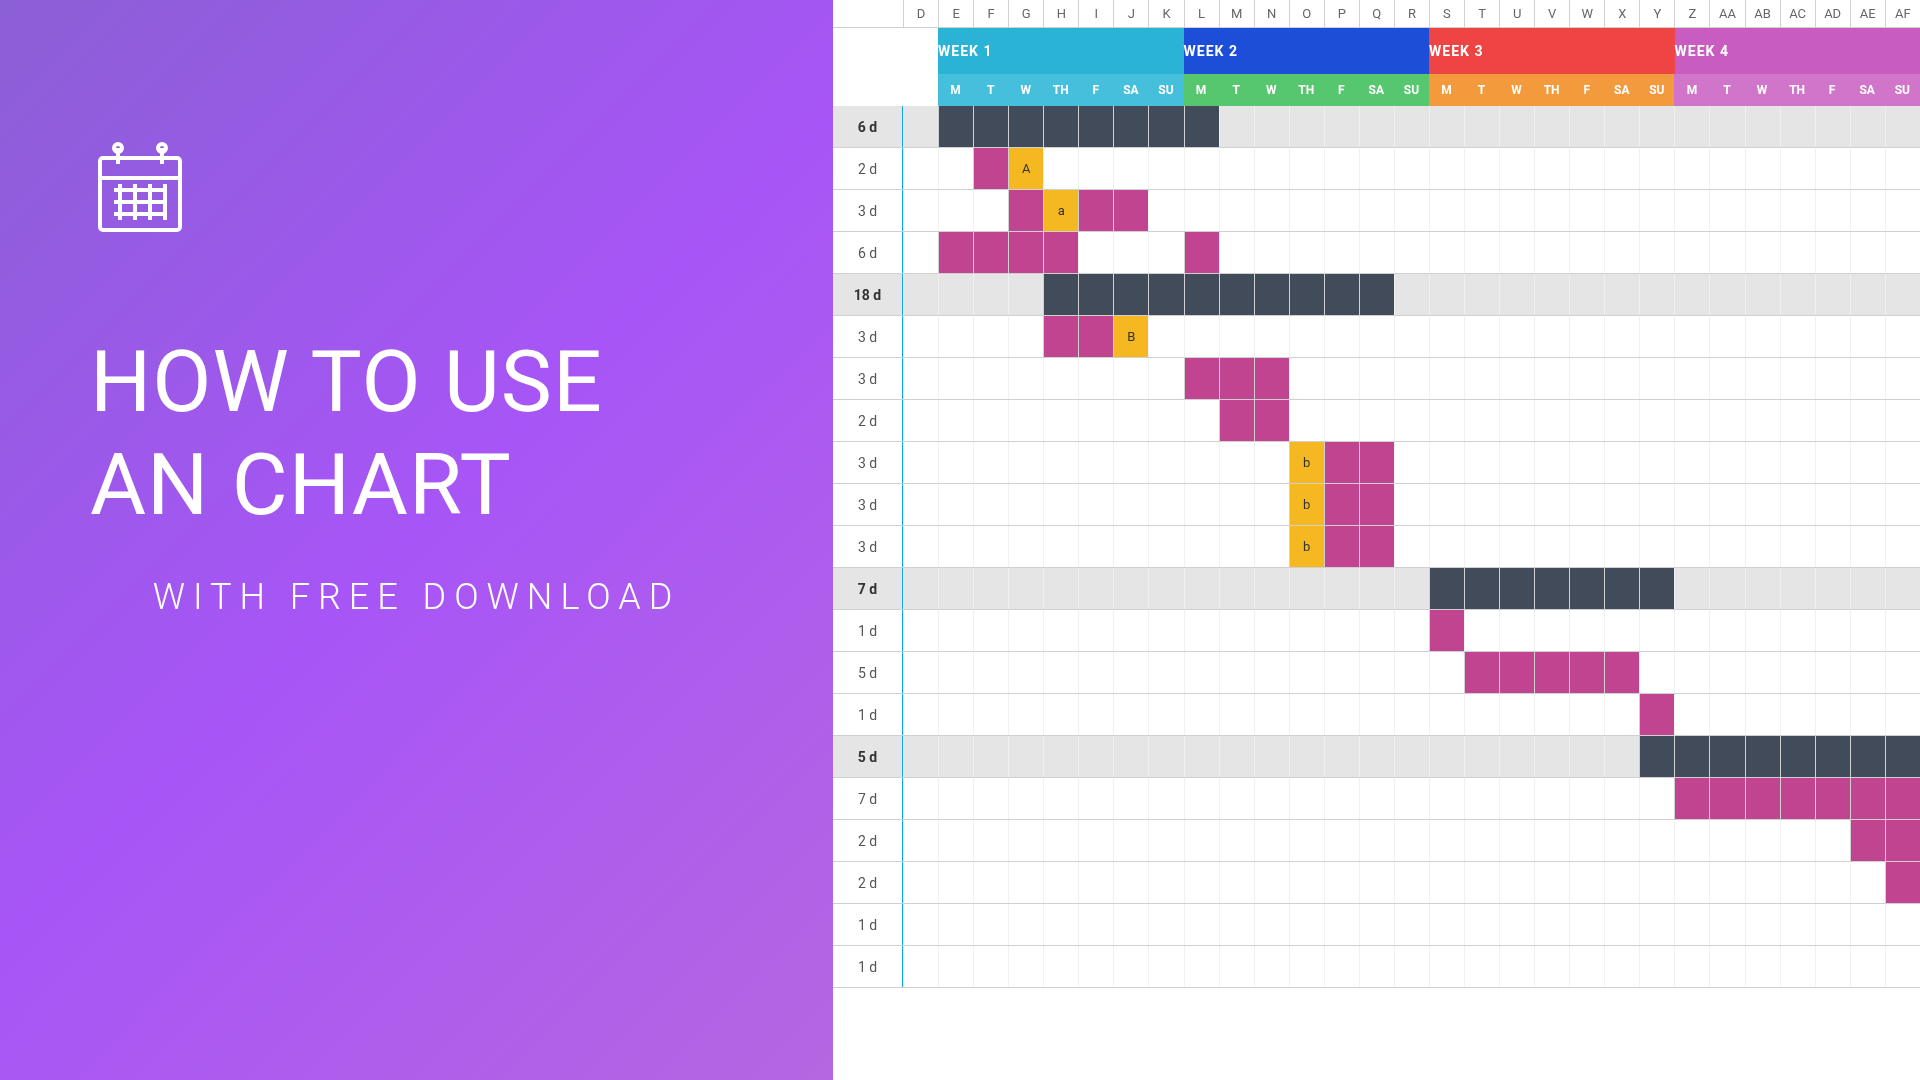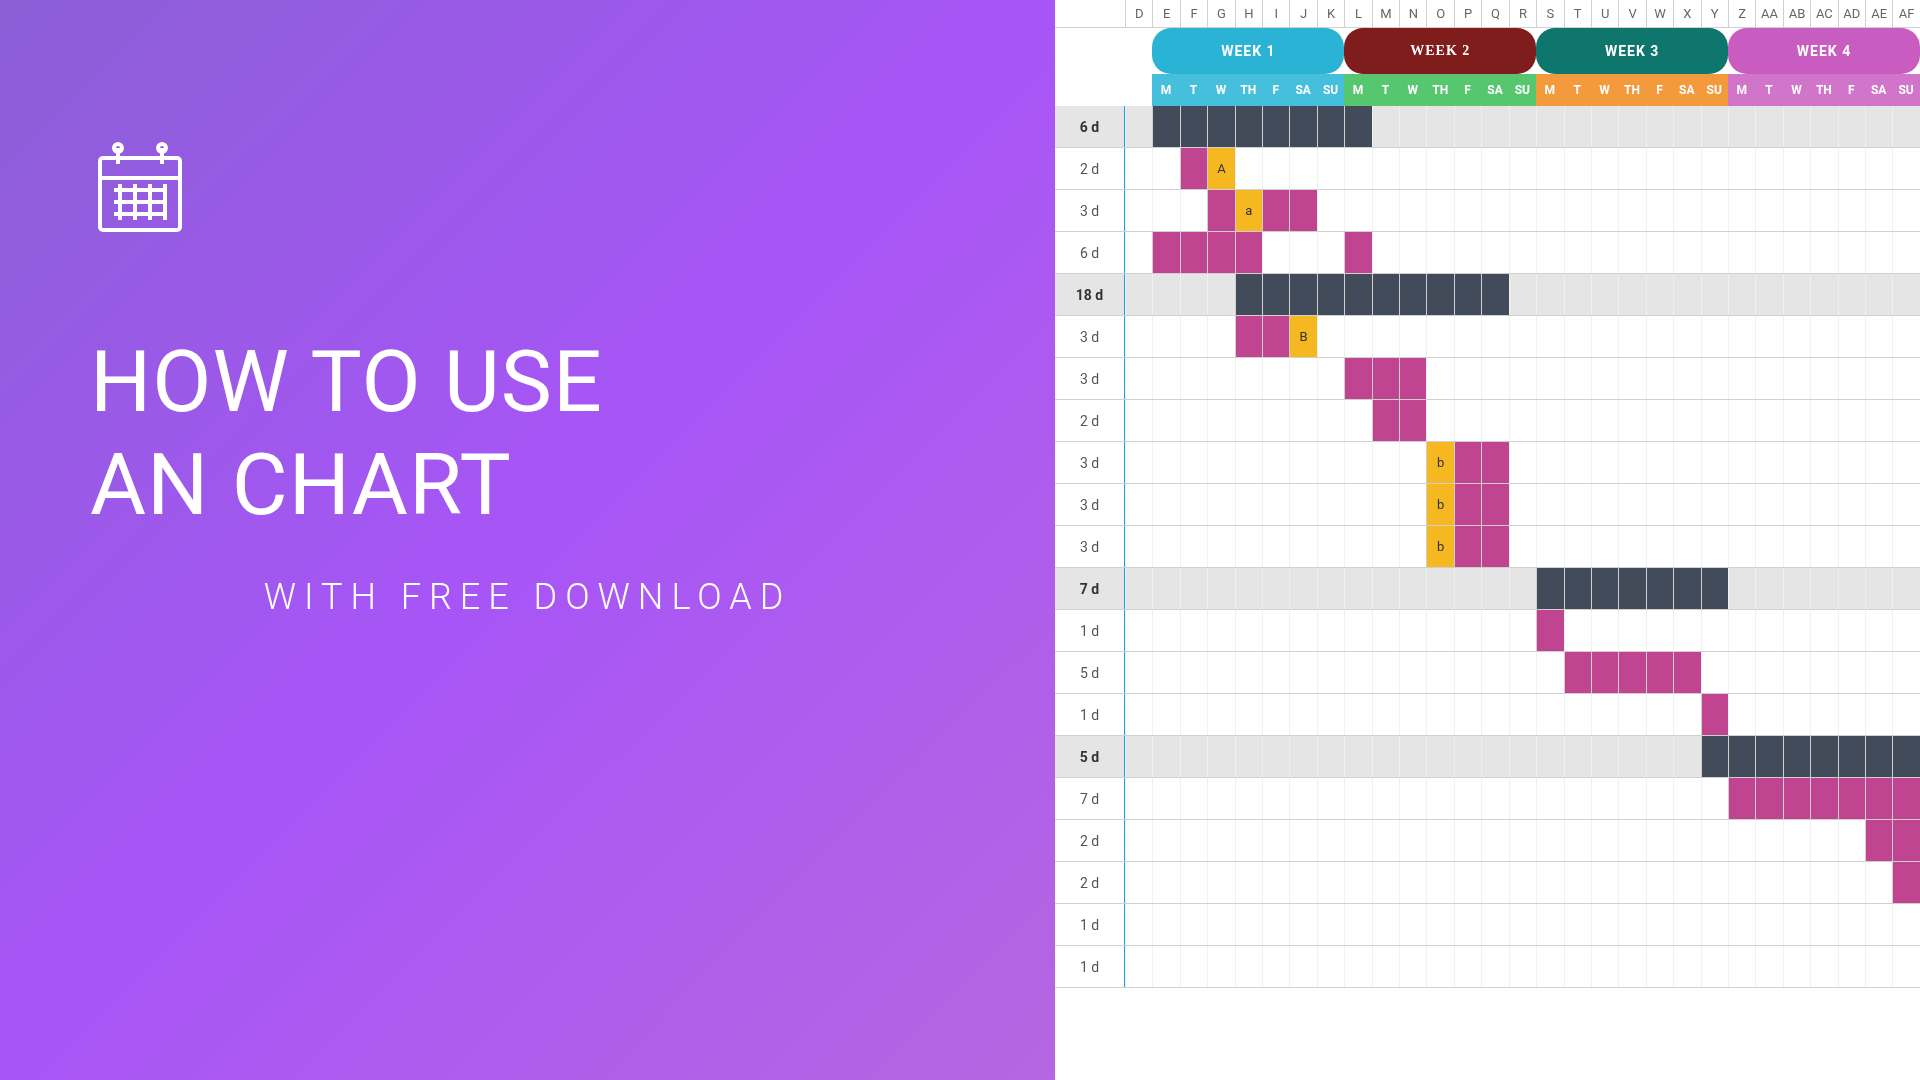--- a/index.html
+++ b/index.html
@@ -4,21 +4,21 @@
 <style>
   * { box-sizing: border-box; margin: 0; padding: 0; }
   body {
     width: 1920px;
     height: 1080px;
     display: flex;
     font-family: -apple-system, "Segoe UI", Roboto, sans-serif;
     overflow: hidden;
   }
   .left-panel {
-    width: 1055px;
+    width: 833px;
     height: 100%;
     background: linear-gradient(135deg, #8b5fd6 0%, #a855f7 50%, #b566e0 100%);
     color: #fff;
     padding: 140px 90px;
   }
   .cal-icon { margin-bottom: 90px; }
   .cal-icon svg { display: block; }
   .title {
     font-size: 86px;
     line-height: 1.2;
@@ -51,26 +51,24 @@
     font-size: 13px;
     color: #666;
     border-left: 1px solid #d0d0d0;
     line-height: 28px;
   }
   .week-header { display: flex; height: 46px; }
   .week-header .lbl { flex: 0 0 70px; }
   .week-h {
     flex: 7;
     color: #fff;
-    text-align: center;
     font-size: 14px;
     font-weight: 700;
     line-height: 46px;
     letter-spacing: 1px;
-    border-radius: 19px;
   }
   .day-header { display: flex; height: 32px; }
   .day-header .lbl { flex: 0 0 70px; }
   .day-h {
     flex: 1;
     color: #fff;
     text-align: center;
     font-size: 12px;
     font-weight: 700;
     line-height: 32px;
@@ -160,22 +158,22 @@
       <div class="col">AB</div>
       <div class="col">AC</div>
       <div class="col">AD</div>
       <div class="col">AE</div>
       <div class="col">AF</div>
     </div>
   <div class="week-header" id="week-header">
     <div class="lbl"></div>
   <div style="flex: 1 1 0%;"></div>
       <div class="week-h" style="background: rgb(43, 179, 214);">WEEK 1</div>
-      <div class="week-h" style="background: #7f1d1d; font-family: Liberation Serif, serif;">WEEK 2</div>
-      <div class="week-h" style="background: #0f766e;">WEEK 3</div>
+      <div class="week-h" style="background: #1d4ed8;">WEEK 2</div>
+      <div class="week-h" style="background: #ef4444;">WEEK 3</div>
       <div class="week-h" style="background: rgb(201, 92, 192);">WEEK 4</div>
     </div>
   <div class="day-header" id="day-header">
     <div class="lbl"></div>
   <div style="flex: 1 1 0%;"></div>
       <div class="day-h" style="background: rgb(70, 191, 220);">M</div>
       <div class="day-h" style="background: rgb(70, 191, 220);">T</div>
       <div class="day-h" style="background: rgb(70, 191, 220);">W</div>
       <div class="day-h" style="background: rgb(70, 191, 220);">TH</div>
       <div class="day-h" style="background: rgb(70, 191, 220);">F</div>

